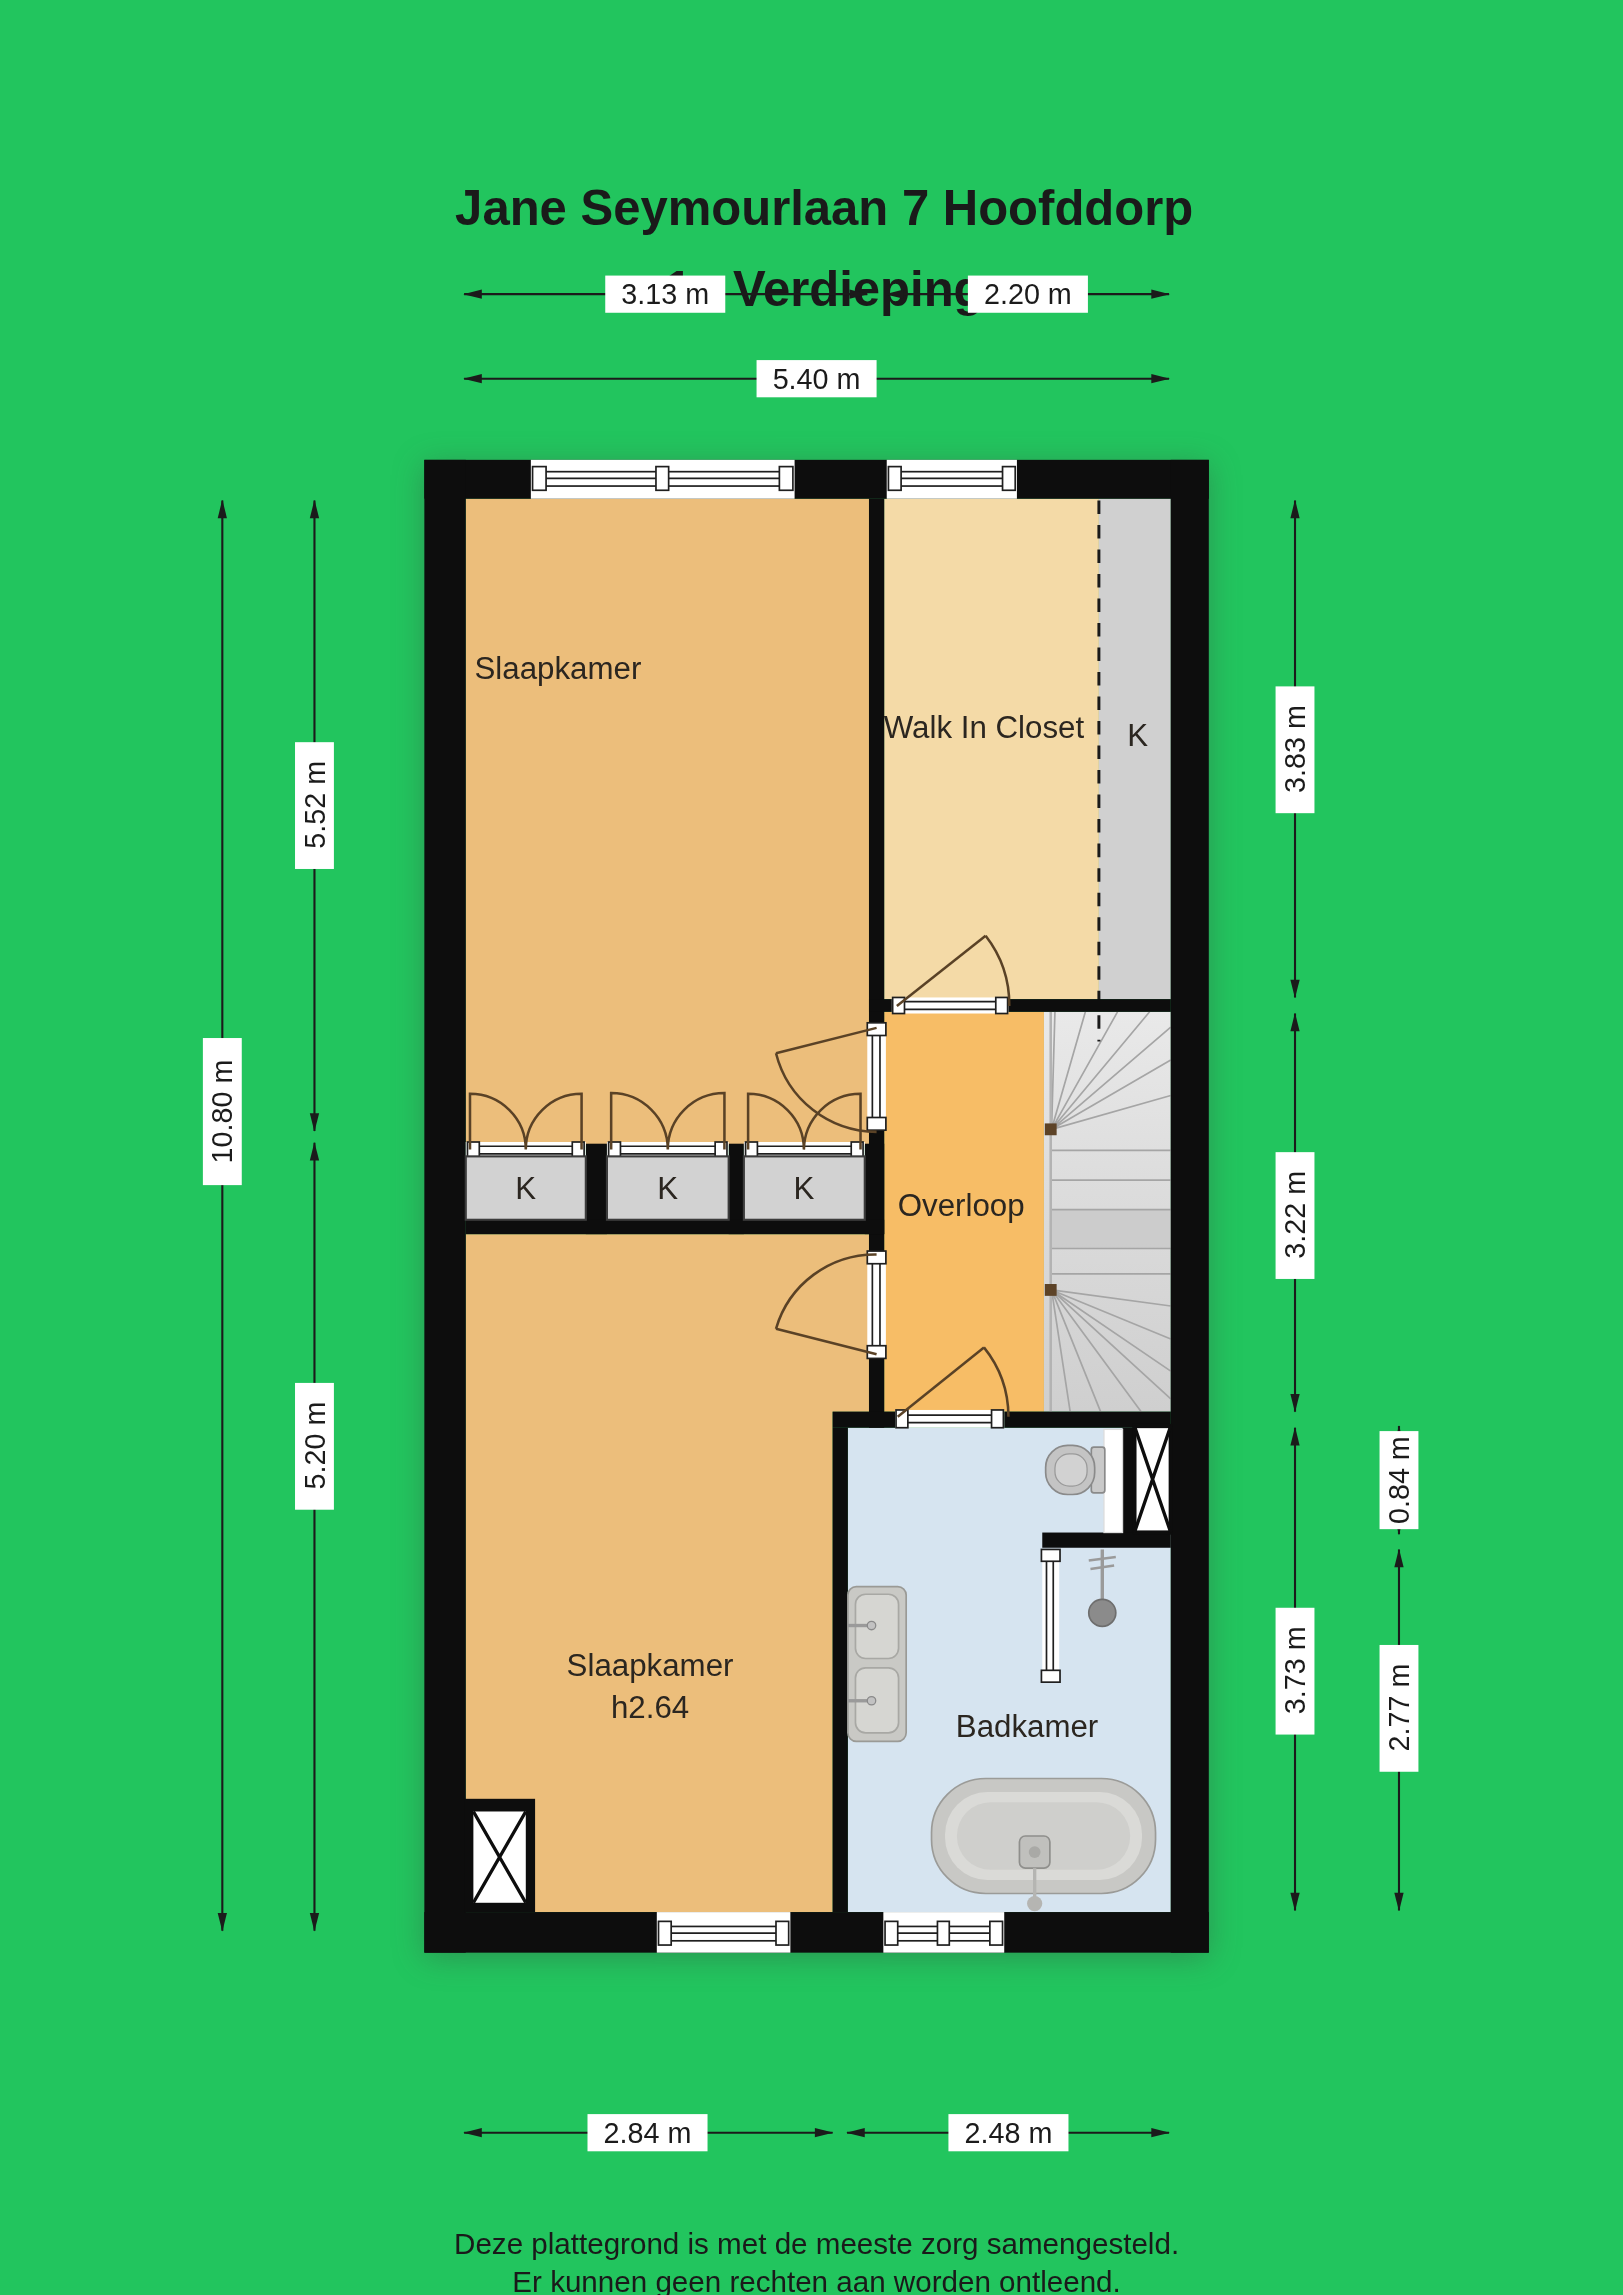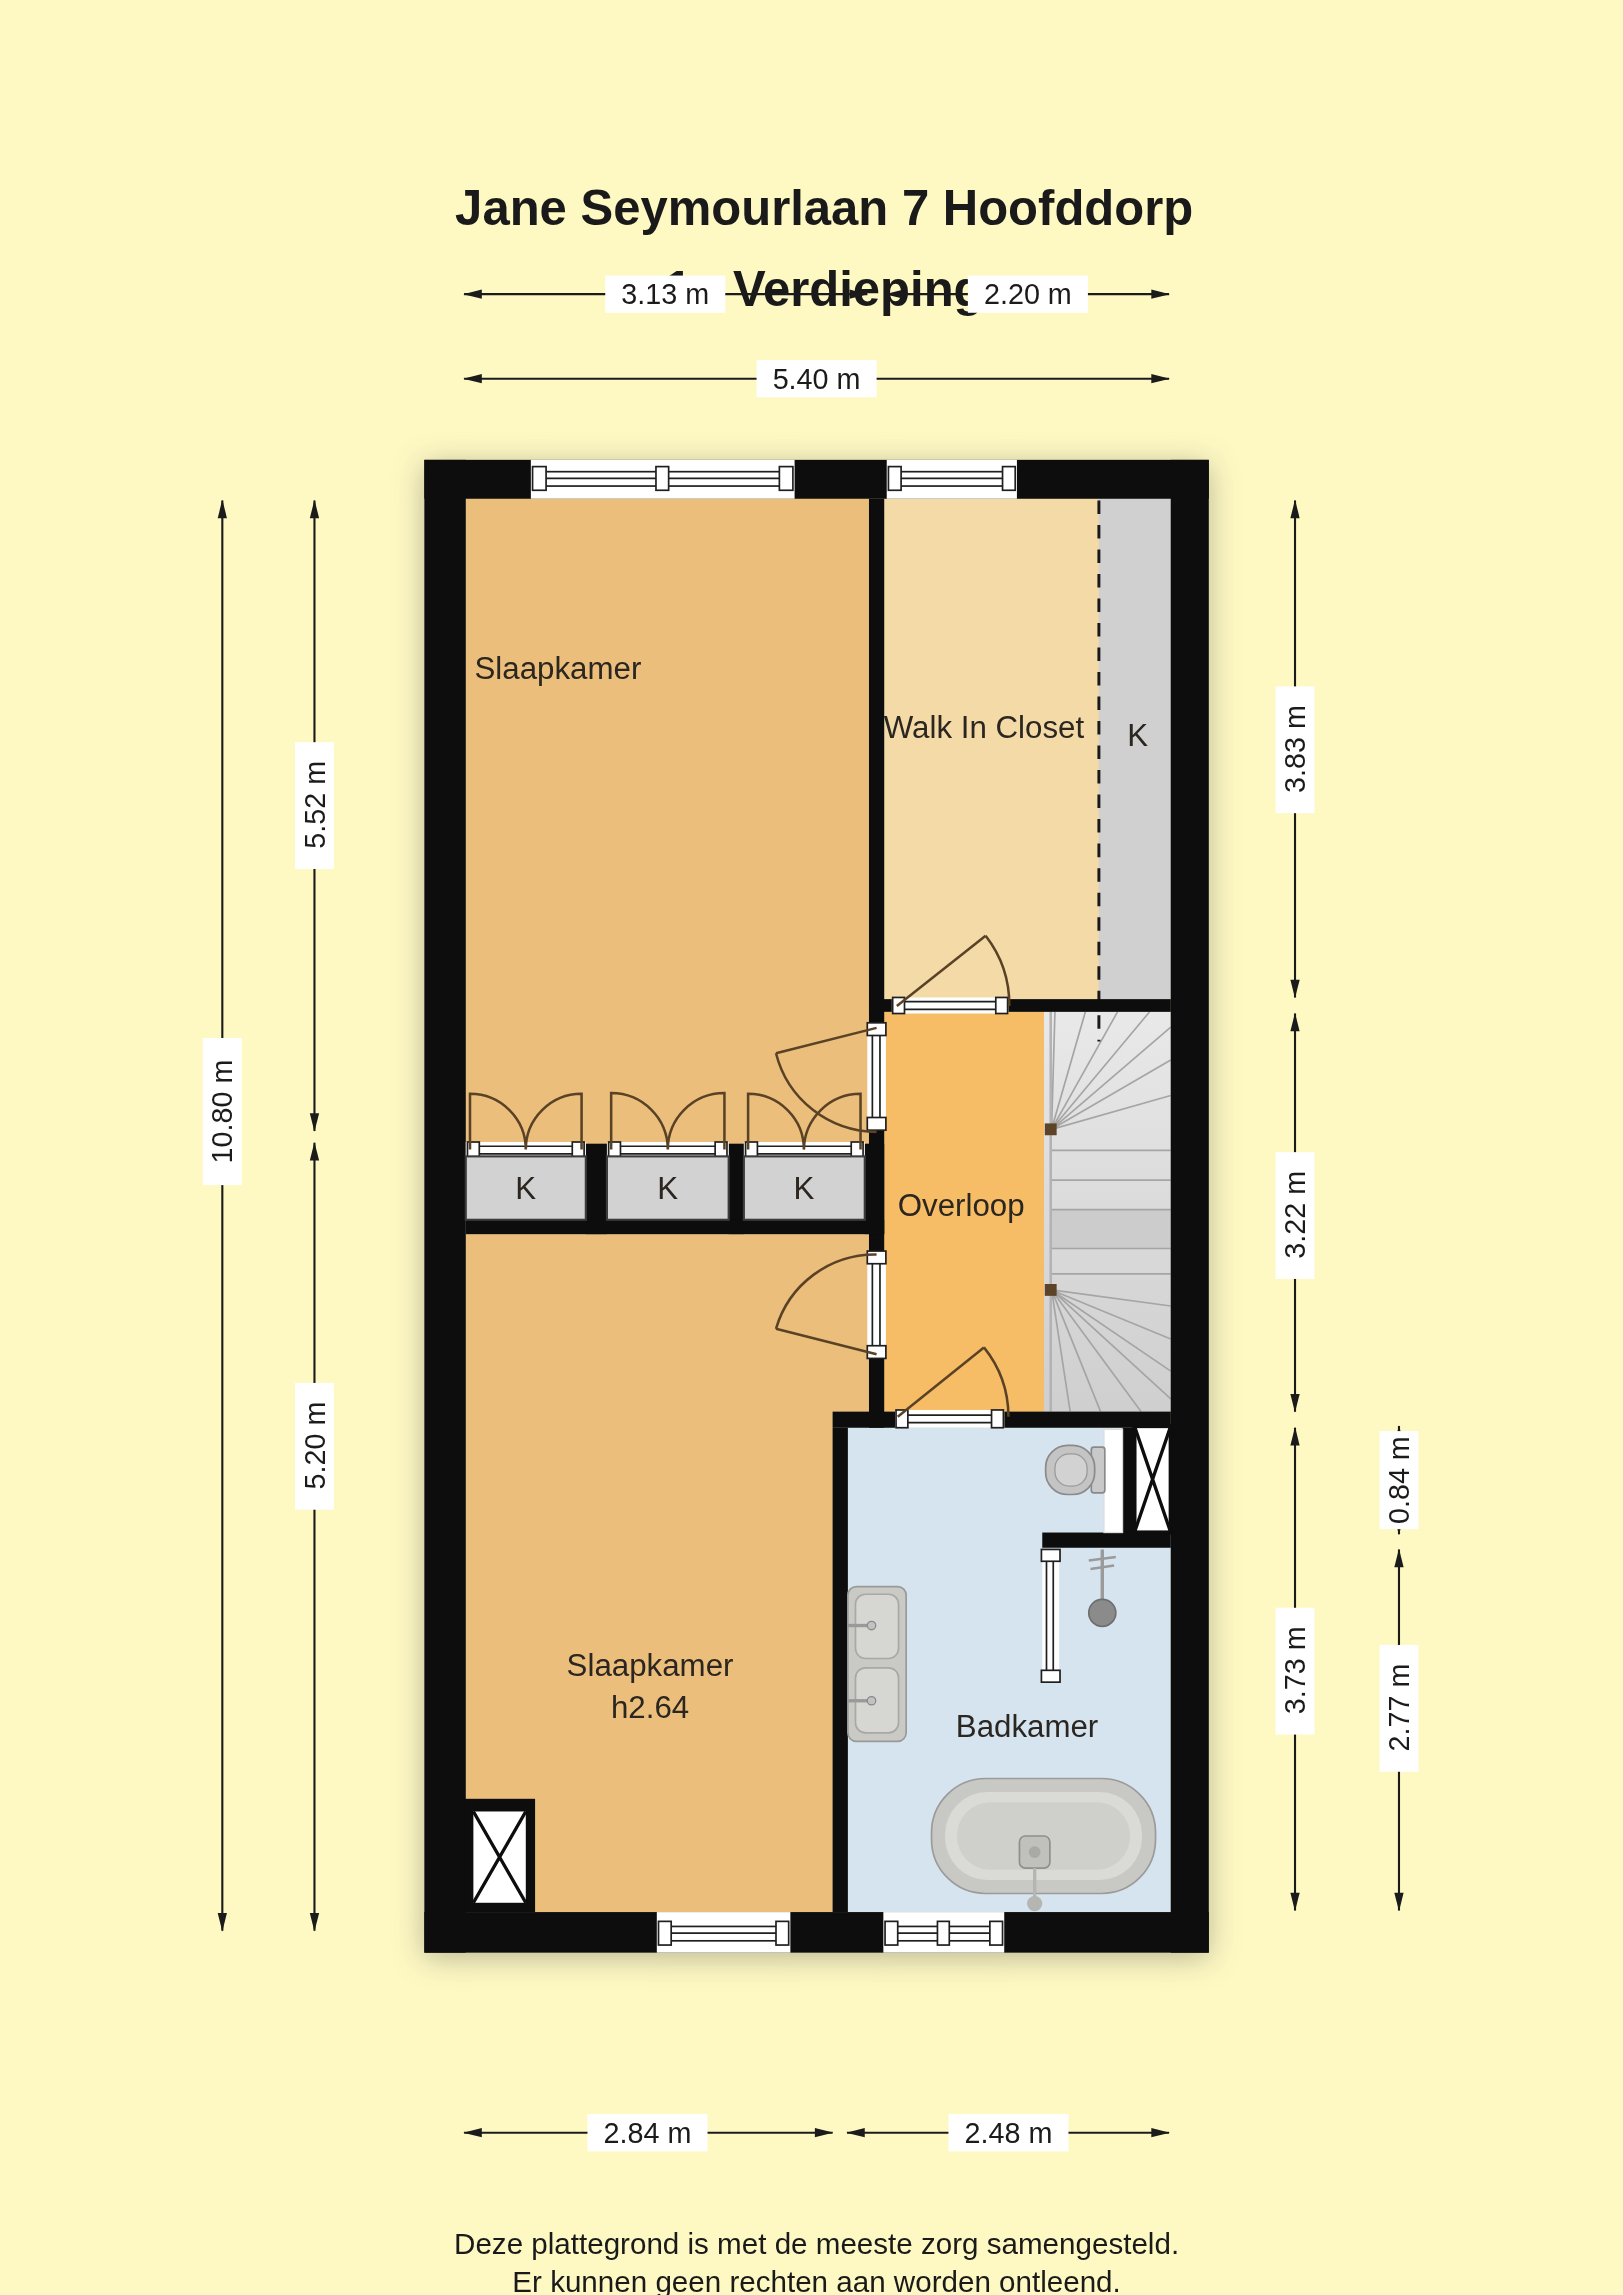--- a/index.html
+++ b/index.html
@@ -1,16 +1,16 @@
 <!DOCTYPE html>
 <html style="font-size:13.5px"><head>
 <meta charset="utf-8">
 <style>
   html,body{margin:0;padding:0;background:#ffffff;}
-  .canvas{position:relative;width:1623px;height:2295px;background:#fef9c3;overflow:hidden;}
+  .canvas{position:relative;width:1623px;height:2295px;background:#22c55e;overflow:hidden;}
   .canvas svg{position:absolute;left:0;top:0;}
   svg text{font-family:"Liberation Sans","DejaVu Sans",sans-serif;}
   .title-text{font-size:58px;font-weight:bold;fill:#1a1a1a;text-anchor:middle;}
   .room-label{font-size:37px;fill:#2b2620;text-anchor:middle;}
   .dim-label{font-size:34px;fill:#1b1b1b;text-anchor:middle;}
   .footer-text{font-size:35px;fill:#1a1a1a;text-anchor:middle;}
   .dim-line{stroke:#1b1b1b;stroke-width:2.5;}
   .wall{fill:#0d0d0d;}
   .door{stroke:#5a4226;stroke-width:3;fill:none;}
   .thresh{fill:#ffffff;}

